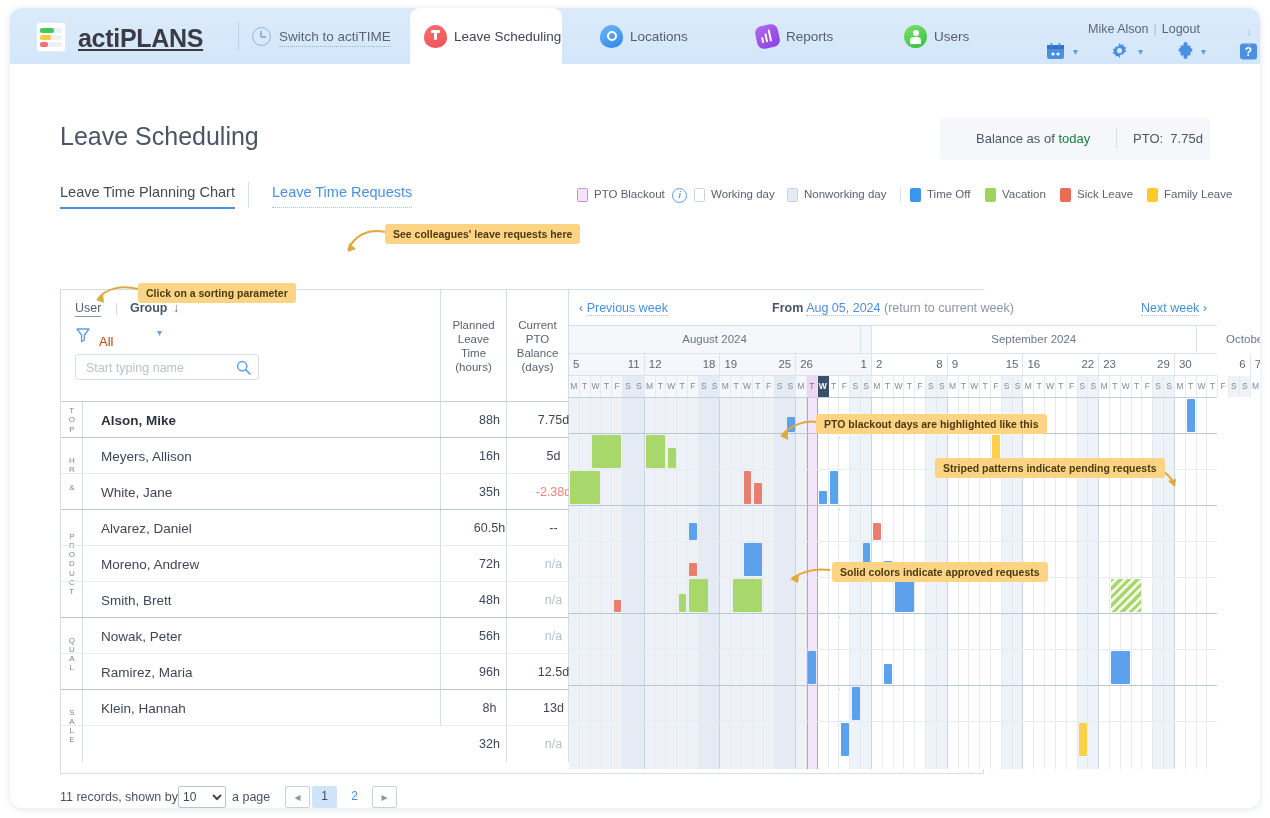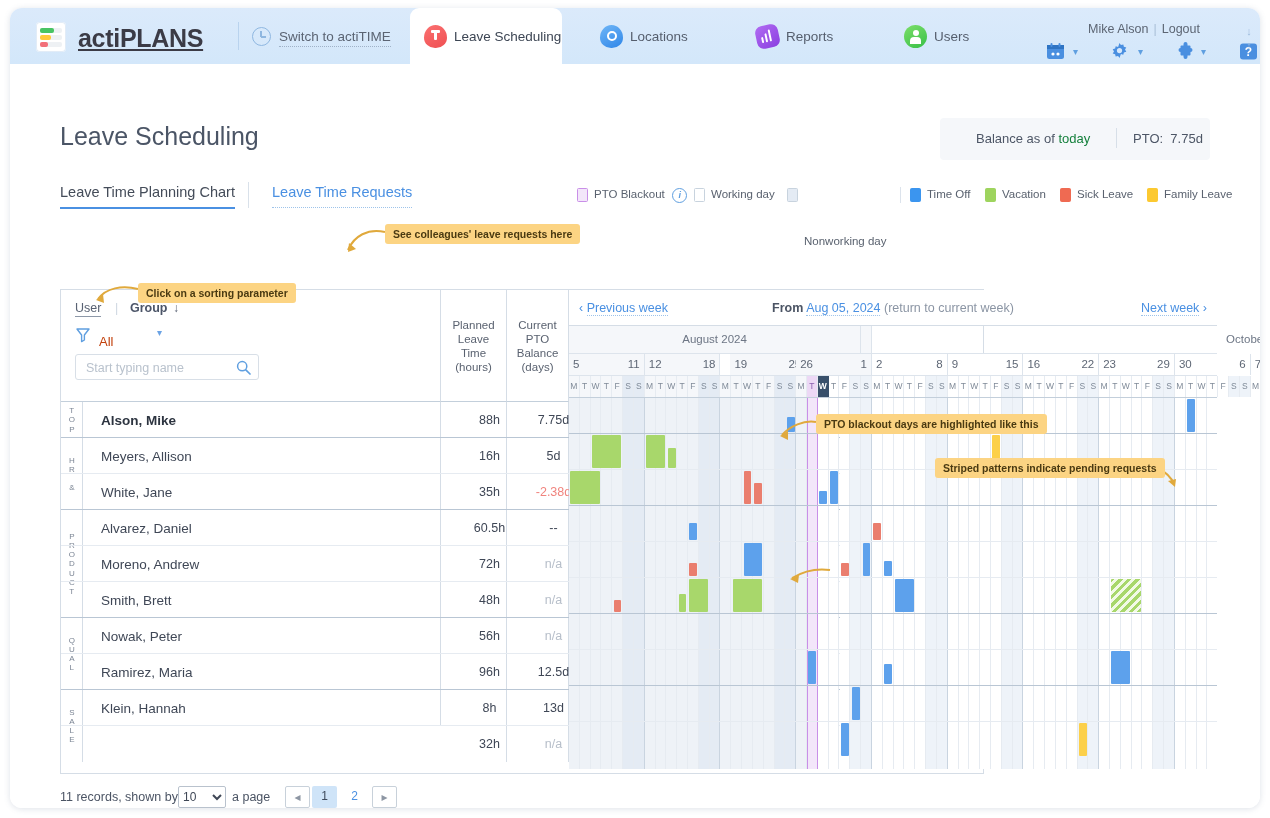--- a/index.html
+++ b/index.html
@@ -332,21 +332,21 @@
           <span class="sw" style="background: rgb(243, 230, 250); border: 1.5px solid rgb(201, 143, 232); box-sizing: border-box;"></span>
           <span class="tx" style="left: 17px;">PTO Blackout</span>
           <span class="info" style="left: 95.2px;">i</span>
         </div>
         <div class="lgi" style="left: 117px;">
           <span class="sw" style="background: rgb(255, 255, 255); border: 1.5px solid rgb(200, 211, 222); box-sizing: border-box;"></span>
           <span class="tx" style="left: 17px;">Working day</span>
         </div>
         <div class="lgi" style="left: 210px;">
           <span class="sw" style="background: rgb(228, 235, 244); border: 1.5px solid rgb(200, 211, 222); box-sizing: border-box;"></span>
-          <span class="tx" style="left: 17px; margin-top: 47px;">Nonworking day</span>
+          <span class="tx" style="left: 17px;">Nonworking day</span>
         </div>
         <div class="lsep" style="left: 323px;"></div>
         <div class="lgi" style="left: 333px;">
           <span class="sw" style="background: rgb(59, 149, 239); border: 1.5px solid rgb(59, 149, 239); box-sizing: border-box;"></span>
           <span class="tx" style="left: 17px;">Time Off</span>
         </div>
         <div class="lgi" style="left: 408px;">
           <span class="sw" style="background: rgb(158, 212, 94); border: 1.5px solid rgb(158, 212, 94); box-sizing: border-box;"></span>
           <span class="tx" style="left: 17px;">Vacation</span>
         </div>
@@ -381,20 +381,21 @@
     <svg class="arrowsvg" style="left:1122px;top:396px;width:54px;height:38px;">
       <path d="M2 6 C20 4 36 10 42 24" stroke="#e0a93c" stroke-width="2" fill="none"></path>
       <path d="M43 27 l-7 -6 l8 -2 z" fill="#e0a93c"></path>
     </svg>
     <div class="callout" id="co3" style="left: 925px; top: 394px;">Striped patterns indicate pending requests</div>
 
     <svg class="arrowsvg" style="left:772px;top:500px;width:52px;height:24px;">
       <path d="M48 6 C34 4 20 8 10 14" stroke="#e0a93c" stroke-width="2" fill="none"></path>
       <path d="M8 15 l9 -4 l-1 8 z" fill="#e0a93c"></path>
     </svg>
+    <div class="callout" id="co4" style="left: 822px; top: 498px;">Solid colors indicate approved requests</div>
 
     <div class="grid">
 
       <div class="lefthead">
         <div class="sortrow">
           <span class="s-user">User</span>
           <span class="s-bar">|</span>
           <span class="s-group">Group</span>
           <span class="s-arrow">↓</span>
         </div>
@@ -566,32 +567,33 @@
             <i>(return to current week)</i>
           </div>
           <div class="nextw">
             <u>Next week</u>
             <span>›</span>
           </div>
         </div>
         <div class="monthrow" id="monthrow">
             <div class="mcell" style="left: 0px; width: 292.14px;">August 2024</div>
             <div class="mcell" style="left: 292.14px; width: 10.82px;"></div>
+            <div class="mcell future" style="left: 302.96px; width: 324.6px;">September 2024</div>
             <div class="mcell future" style="left: 627.56px; width: 129.84px;">October 2024</div>
           </div>
         <div class="numrow" id="numrow">
             <div class="wk" style="left: 0px; width: 75.74px;">
               <span class="l">5</span>
               <span class="r">11</span>
             </div>
             <div class="wk" style="left: 75.74px; width: 75.74px;">
               <span class="l">12</span>
               <span class="r">18</span>
             </div>
-            <div class="wk" style="left: 151.48px; width: 75.74px; margin-left: 10px;">
+            <div class="wk" style="left: 151.48px; width: 75.74px;">
               <span class="l">19</span>
               <span class="r">25</span>
             </div>
             <div class="wk" style="left: 227.22px; width: 75.74px;">
               <span class="l">26</span>
               <span class="r">1</span>
             </div>
             <div class="wk future" style="left: 302.96px; width: 75.74px;">
               <span class="l">2</span>
               <span class="r">8</span>

